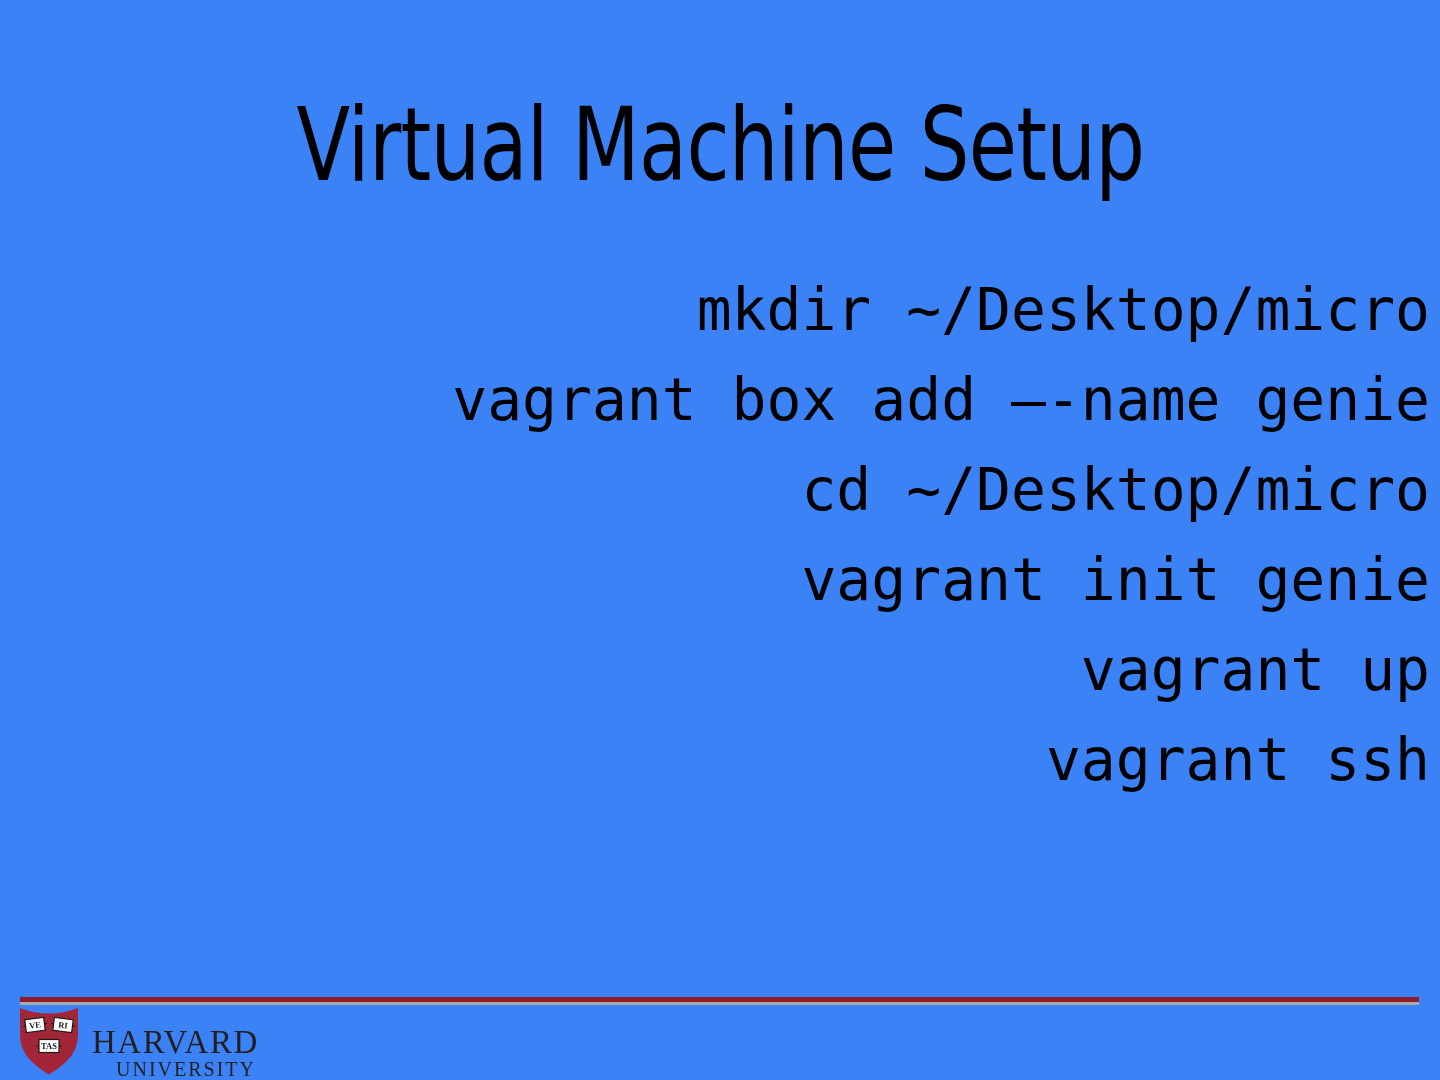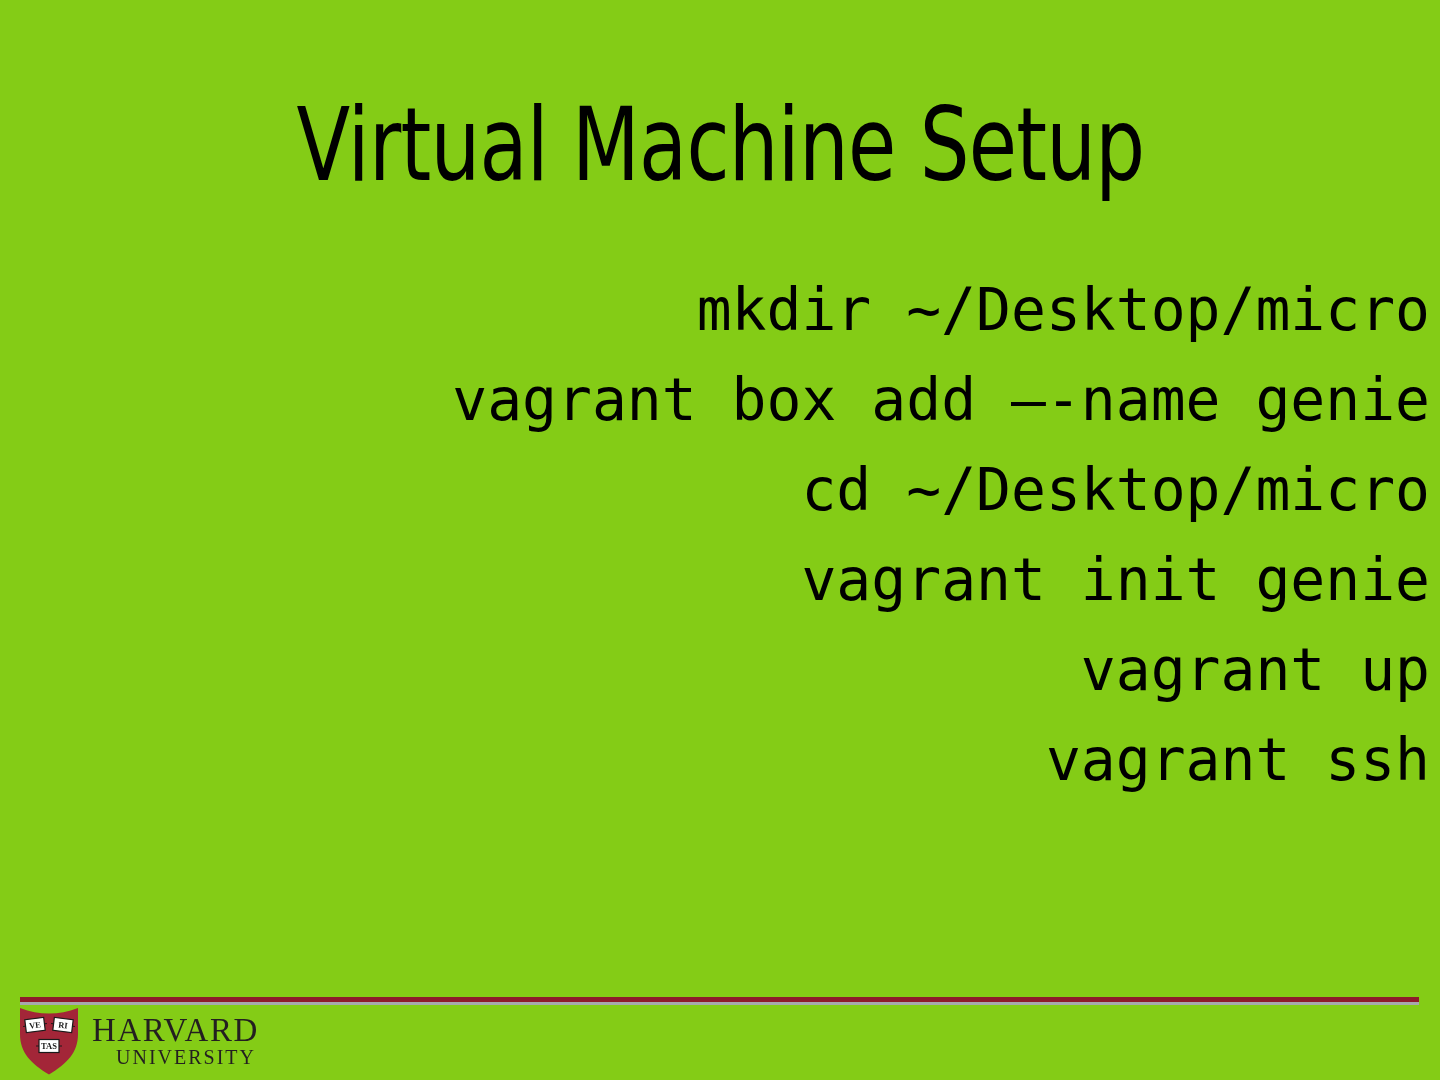--- a/index.html
+++ b/index.html
@@ -4,21 +4,21 @@
 <style>
   html, body {
     margin: 0;
     padding: 0;
     background: #ffffff;
   }
   .slide {
     position: relative;
     width: 1440px;
     height: 1080px;
-    background: #84cc16;
+    background: #3b82f6;
     overflow: hidden;
     font-family: "Liberation Sans", sans-serif;
     color: #000000;
   }
 
   
   .title {
     position: absolute;
     top: 94px;
     left: 0;
@@ -85,21 +85,21 @@
     display: flex;
     align-items: flex-start;
   }
   .shield {
     width: 62px;
     height: 70px;
     display: block;
   }
   .wordmark-wrap {
     margin-left: 12px;
-    padding-top: 8px;
+    padding-top: 20px;
   }
   .wordmark {
     font-family: "Liberation Serif", serif;
     font-size: 33px;
     line-height: 32px;
     letter-spacing: 1.5px;
     color: #231f20;
     white-space: nowrap;
   }
   .wordmark-sub {

